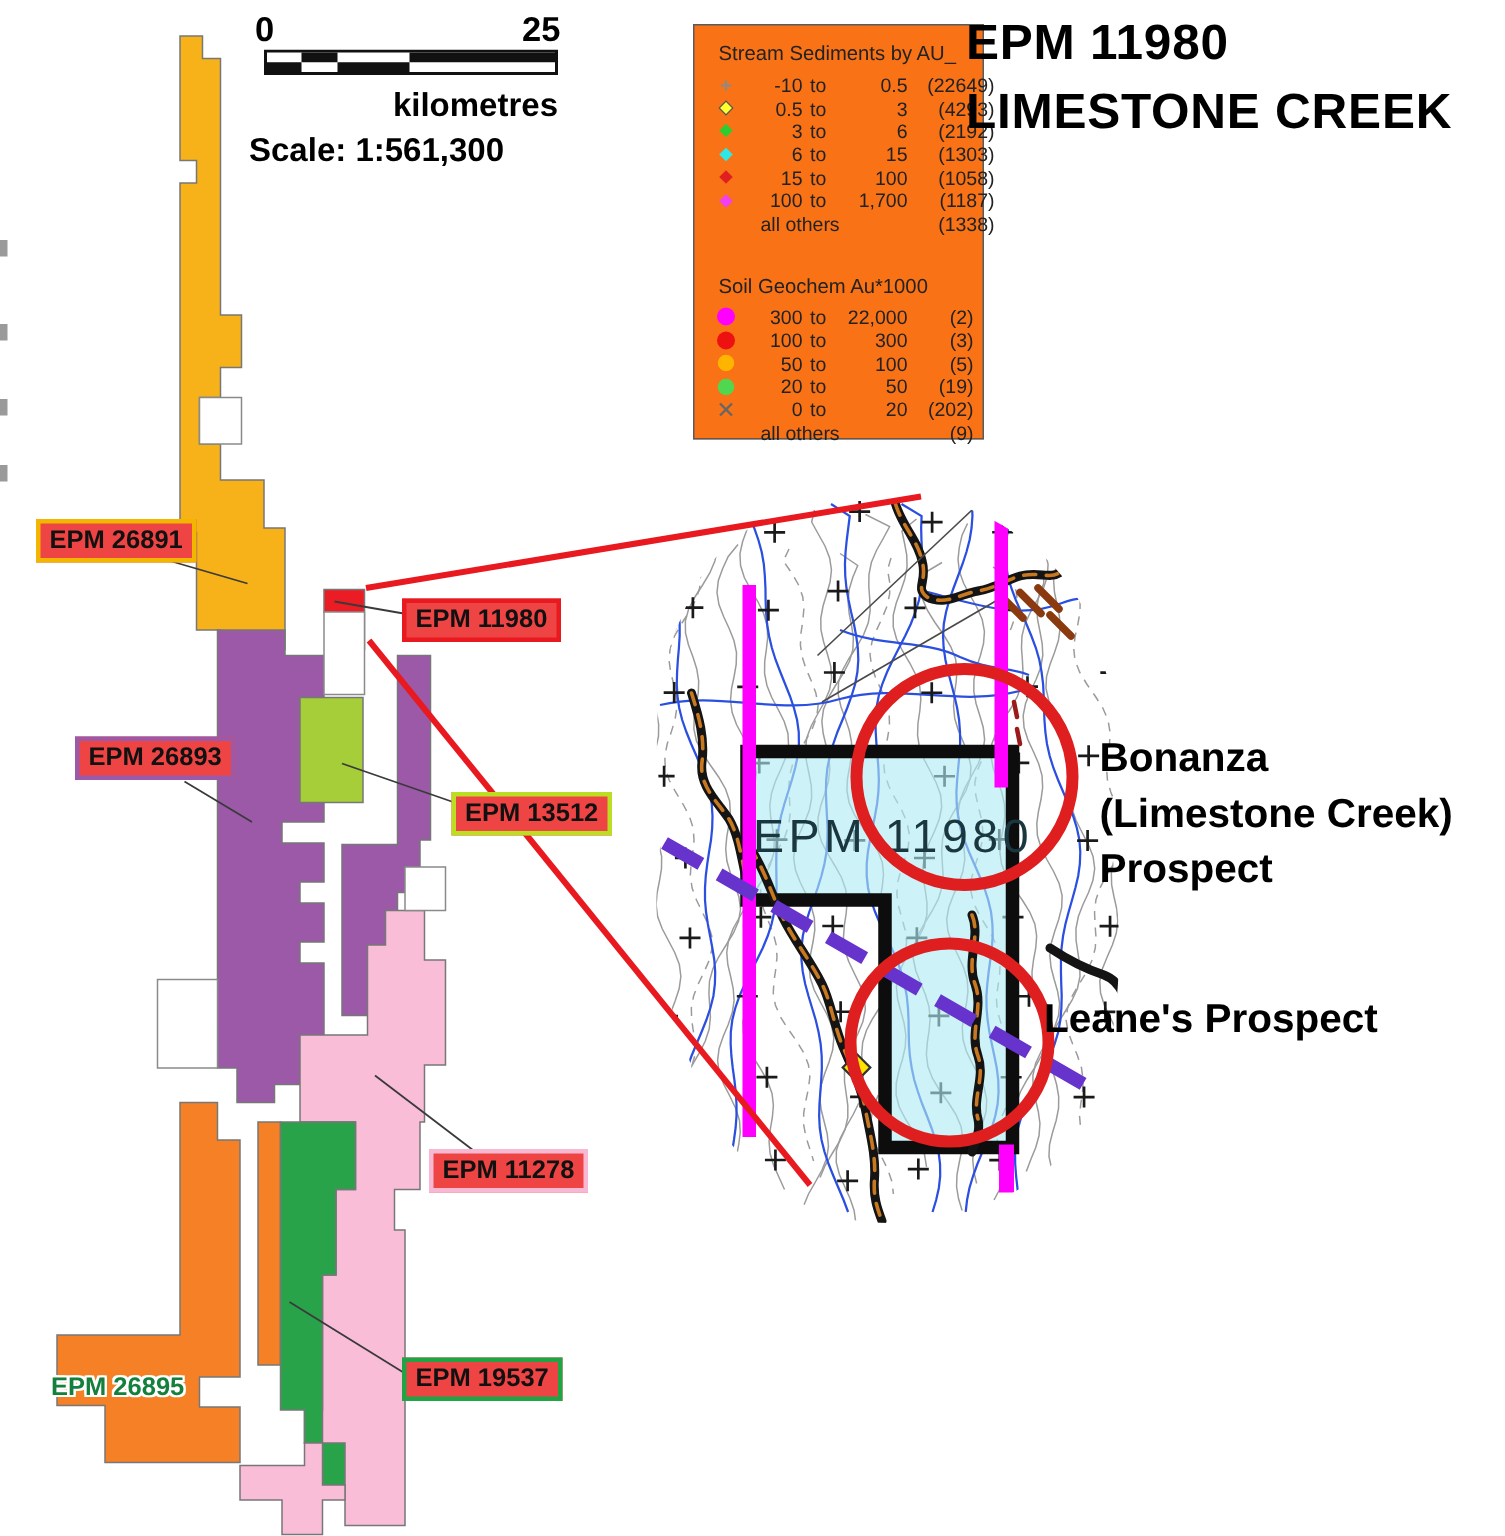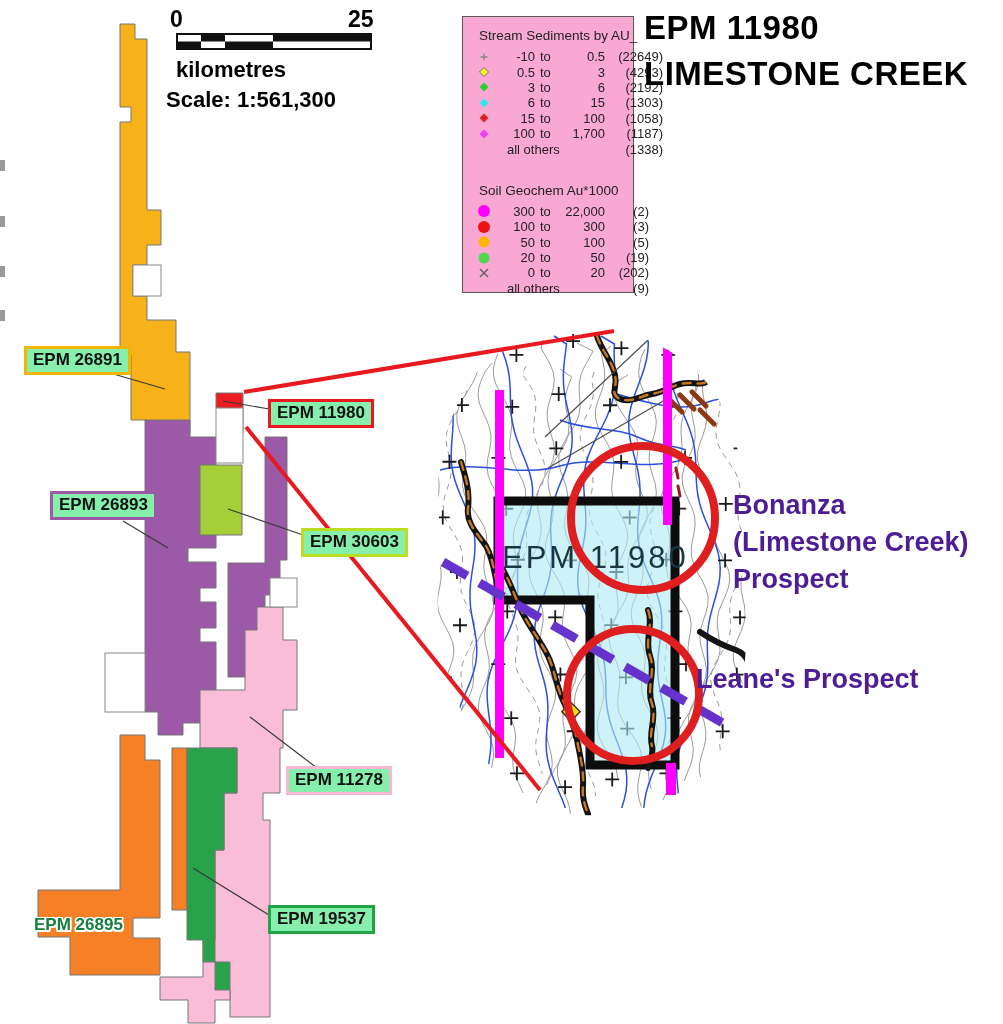--- a/index.html
+++ b/index.html
@@ -4,49 +4,49 @@
 <style>
   html,body{margin:0;padding:0;background:#fff;}
   #stage{position:relative;width:1003px;height:1024px;background:#fff;overflow:hidden;
          font-family:"Liberation Sans","DejaVu Sans",sans-serif;}
   svg text{font-family:"Liberation Sans","DejaVu Sans",sans-serif;}
   .abs{position:absolute;}
   
   .big-title{font-size:33px;font-weight:900;color:#000;letter-spacing:.5px;white-space:nowrap;}
   
   .sb-num{font-size:23px;font-weight:bold;color:#000;}
-  .sb-units{font-size:22px;font-weight:bold;color:#000;width:196px;text-align:left;}
+  .sb-units{font-size:22px;font-weight:bold;color:#000;width:196px;text-align:right;}
   .sb-scale{font-size:22px;font-weight:bold;color:#000;white-space:nowrap;padding-left:20px;}
   
-  #legend{left:462px;top:16px;width:172px;height:277px;background:#f9a8d4;
+  #legend{left:462px;top:16px;width:194px;height:277px;background:#f97316;
           border:1.5px solid #5a5a5a;box-sizing:border-box;padding:11px 0 0 14px;}
   .lg-title{font-size:13.5px;color:#222;margin:0 0 6px 2px;white-space:nowrap;}
   .lg-row{display:grid;grid-template-columns:20px 38px 20px 50px 58px;align-items:center;
           height:15.4px;font-size:13px;color:#222;}
   .lg-row .num{text-align:right;}
   .lg-row .to{text-align:left;padding-left:5px;}
   .lg-row .cnt{text-align:right;}
   .lg-row .spanner{grid-column:2/5;text-align:left;padding-left:10px;}
   .soil .cnt{padding-right:14px;}
   .sym{width:14px;height:14px;display:block;}
   .gap{height:26px;}
   
-  .epm-box{position:absolute;background:#86efac;border:3px solid #000;font-size:17px;font-weight:bold;
+  .epm-box{position:absolute;background:#ef4444;border:3px solid #000;font-size:17px;font-weight:bold;
            color:#111;padding:1px 6px 2px 6px;white-space:nowrap;line-height:20px;}
   .b26891{border-color:#F2B600;}
   .b26893{border-color:#9B59A8;}
   .b11980{border-color:#E8191F;}
   .b18325{border-color:#BBDD22;}
   .b26894{border-color:#F8B8D4;}
   .b19537{border-color:#21A445;}
   .epm-plain{position:absolute;font-size:17px;font-weight:bold;color:#15803d;white-space:nowrap;
      text-shadow:-1.5px -1.5px 0 #fff,1.5px -1.5px 0 #fff,-1.5px 1.5px 0 #fff,1.5px 1.5px 0 #fff,
                  0 -1.5px 0 #fff,0 1.5px 0 #fff,-1.5px 0 0 #fff,1.5px 0 0 #fff;}
   
-  .prospect{font-size:27px;font-weight:bold;color:#4c1d95;line-height:37px;white-space:nowrap;}
+  .prospect{font-size:27px;font-weight:bold;color:#000000;line-height:37px;white-space:nowrap;}
   
   .contour{fill:none;stroke:#9b9b9b;stroke-width:1;}
   .contour.dash{stroke-dasharray:6 5;}
   .stream{fill:none;stroke:#2B4FE0;stroke-width:1.5;}
   .creek{fill:none;stroke:#141414;stroke-width:6;stroke-linecap:round;}
   .creek-fill{fill:none;stroke:#C87820;stroke-width:2.4;stroke-dasharray:8 7;stroke-linecap:round;}
   .fault{stroke:#4a4a4a;stroke-width:1.1;}
   .plusmark{stroke:#1a1a1a;stroke-width:1.8;}
   .edge-tick{position:absolute;left:0;width:5px;height:11px;background:#9a9a9a;}
 </style>
@@ -386,21 +386,21 @@
       <span class="cnt">(9)</span>
     </div>
   </div>
 
   <div class="abs big-title" style="left:644px;top:9px">EPM 11980</div>
   <div class="abs big-title" style="left:644px;top:55px">LIMESTONE CREEK</div>
 
   <div class="epm-box b26891" style="left:24px;top:346px">EPM 26891</div>
   <div class="epm-box b26893" style="left:50px;top:491px">EPM 26893</div>
   <div class="epm-box b11980" style="left:268px;top:399px">EPM 11980</div>
-  <div class="epm-box b18325" style="left:301px;top:528px">EPM 30603</div>
+  <div class="epm-box b18325" style="left:301px;top:528px">EPM 13512</div>
   <div class="epm-box b26894" style="left:286px;top:766px">EPM 11278</div>
   <div class="epm-box b19537" style="left:268px;top:905px">EPM 19537</div>
   <div class="epm-plain" style="left:34px;top:915px">EPM 26895</div>
 
   <div class="abs prospect" style="left:733px;top:487px">
     <div>Bonanza</div>
     <div>(Limestone Creek)</div>
     <div>Prospect</div>
   </div>
   <div class="abs prospect" style="left:696px;top:661px">

